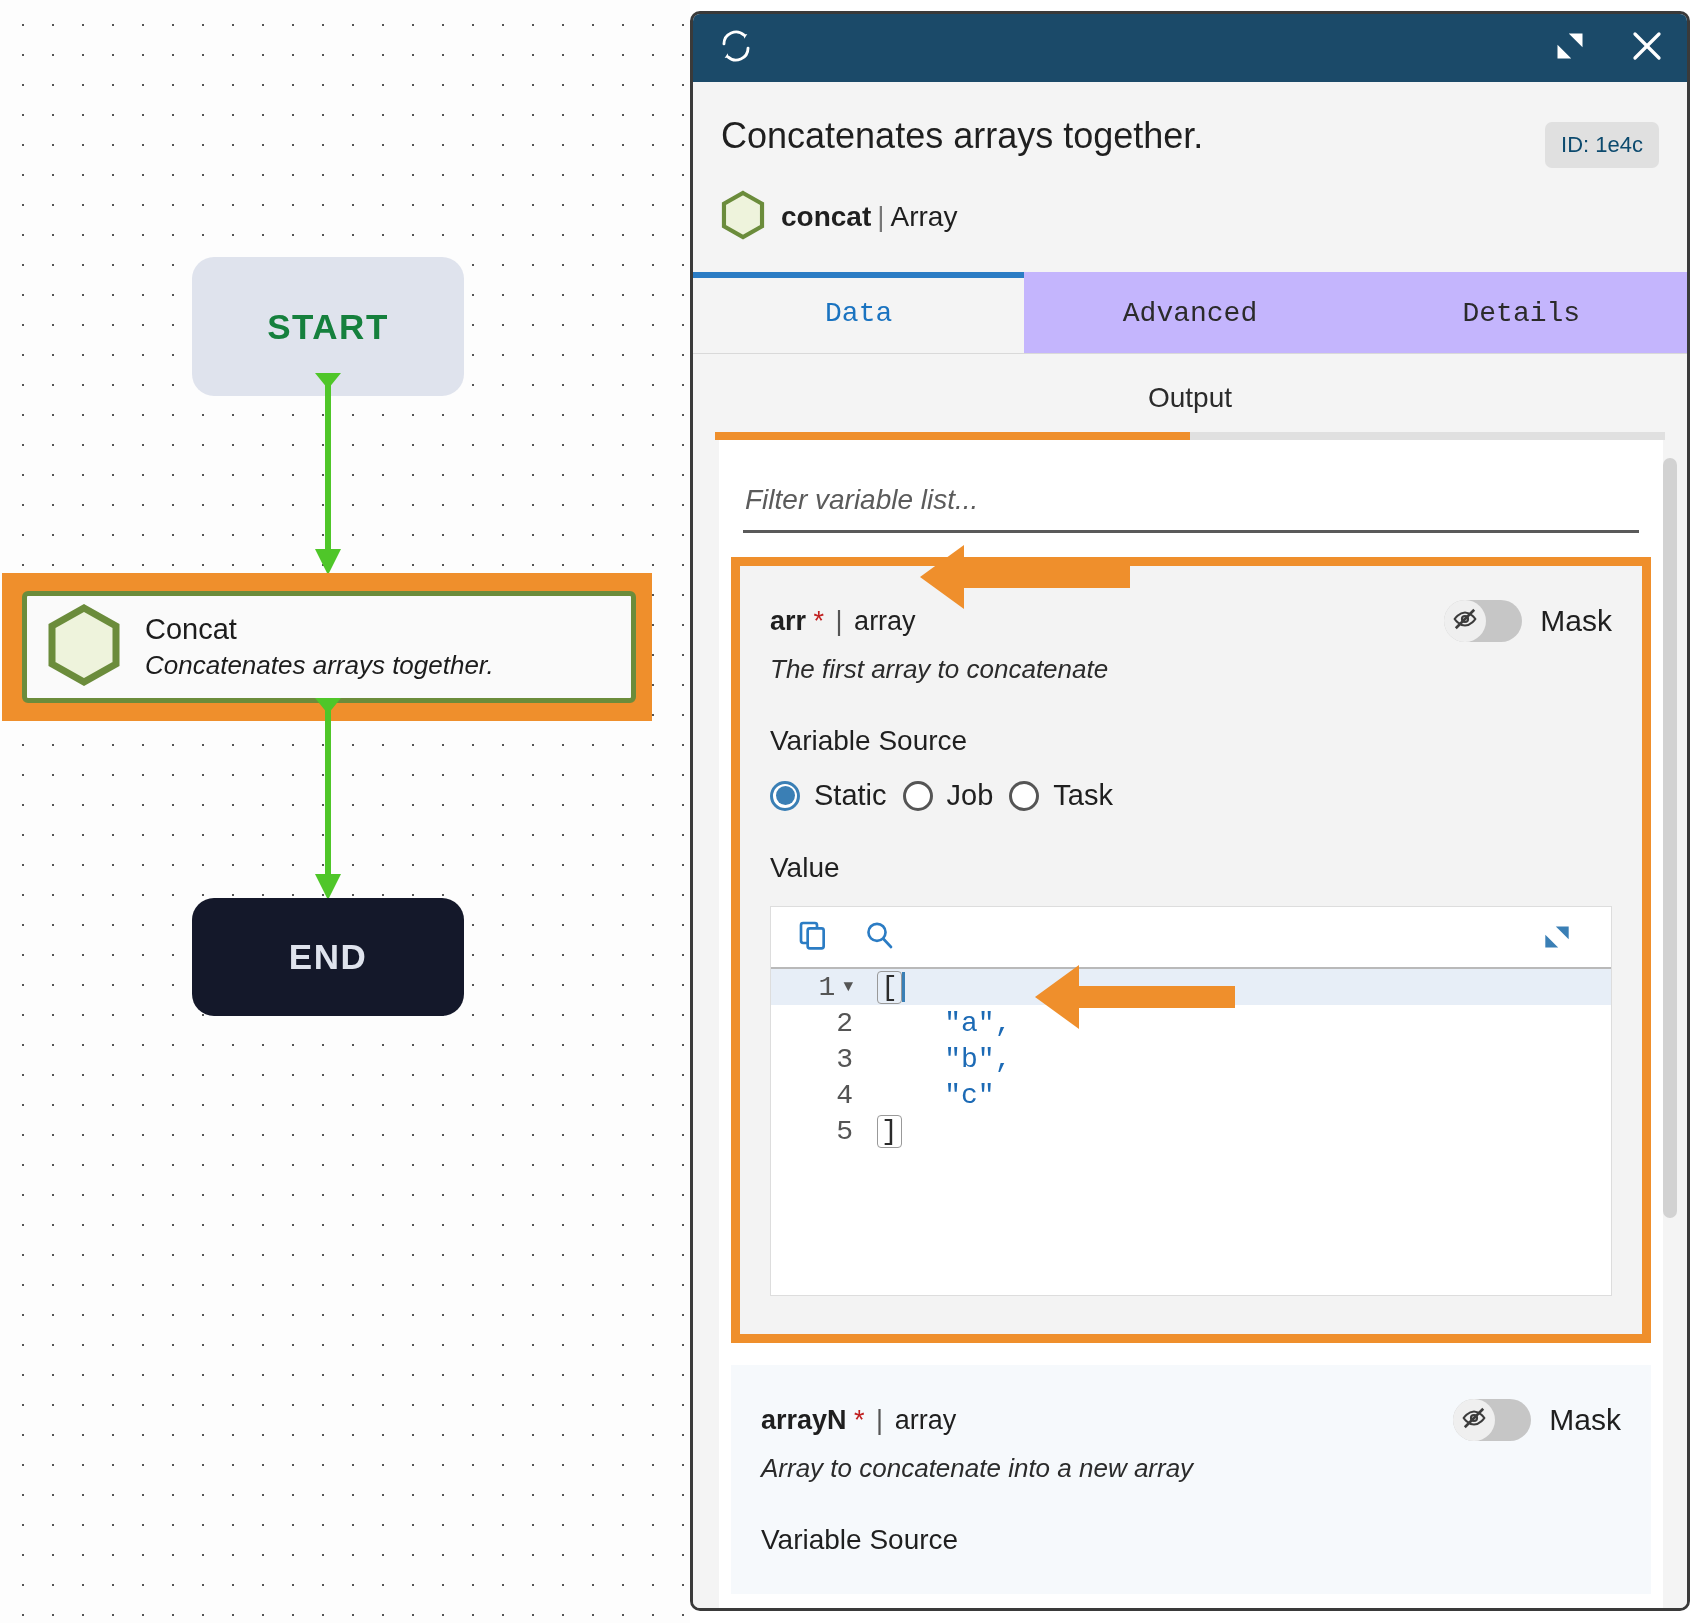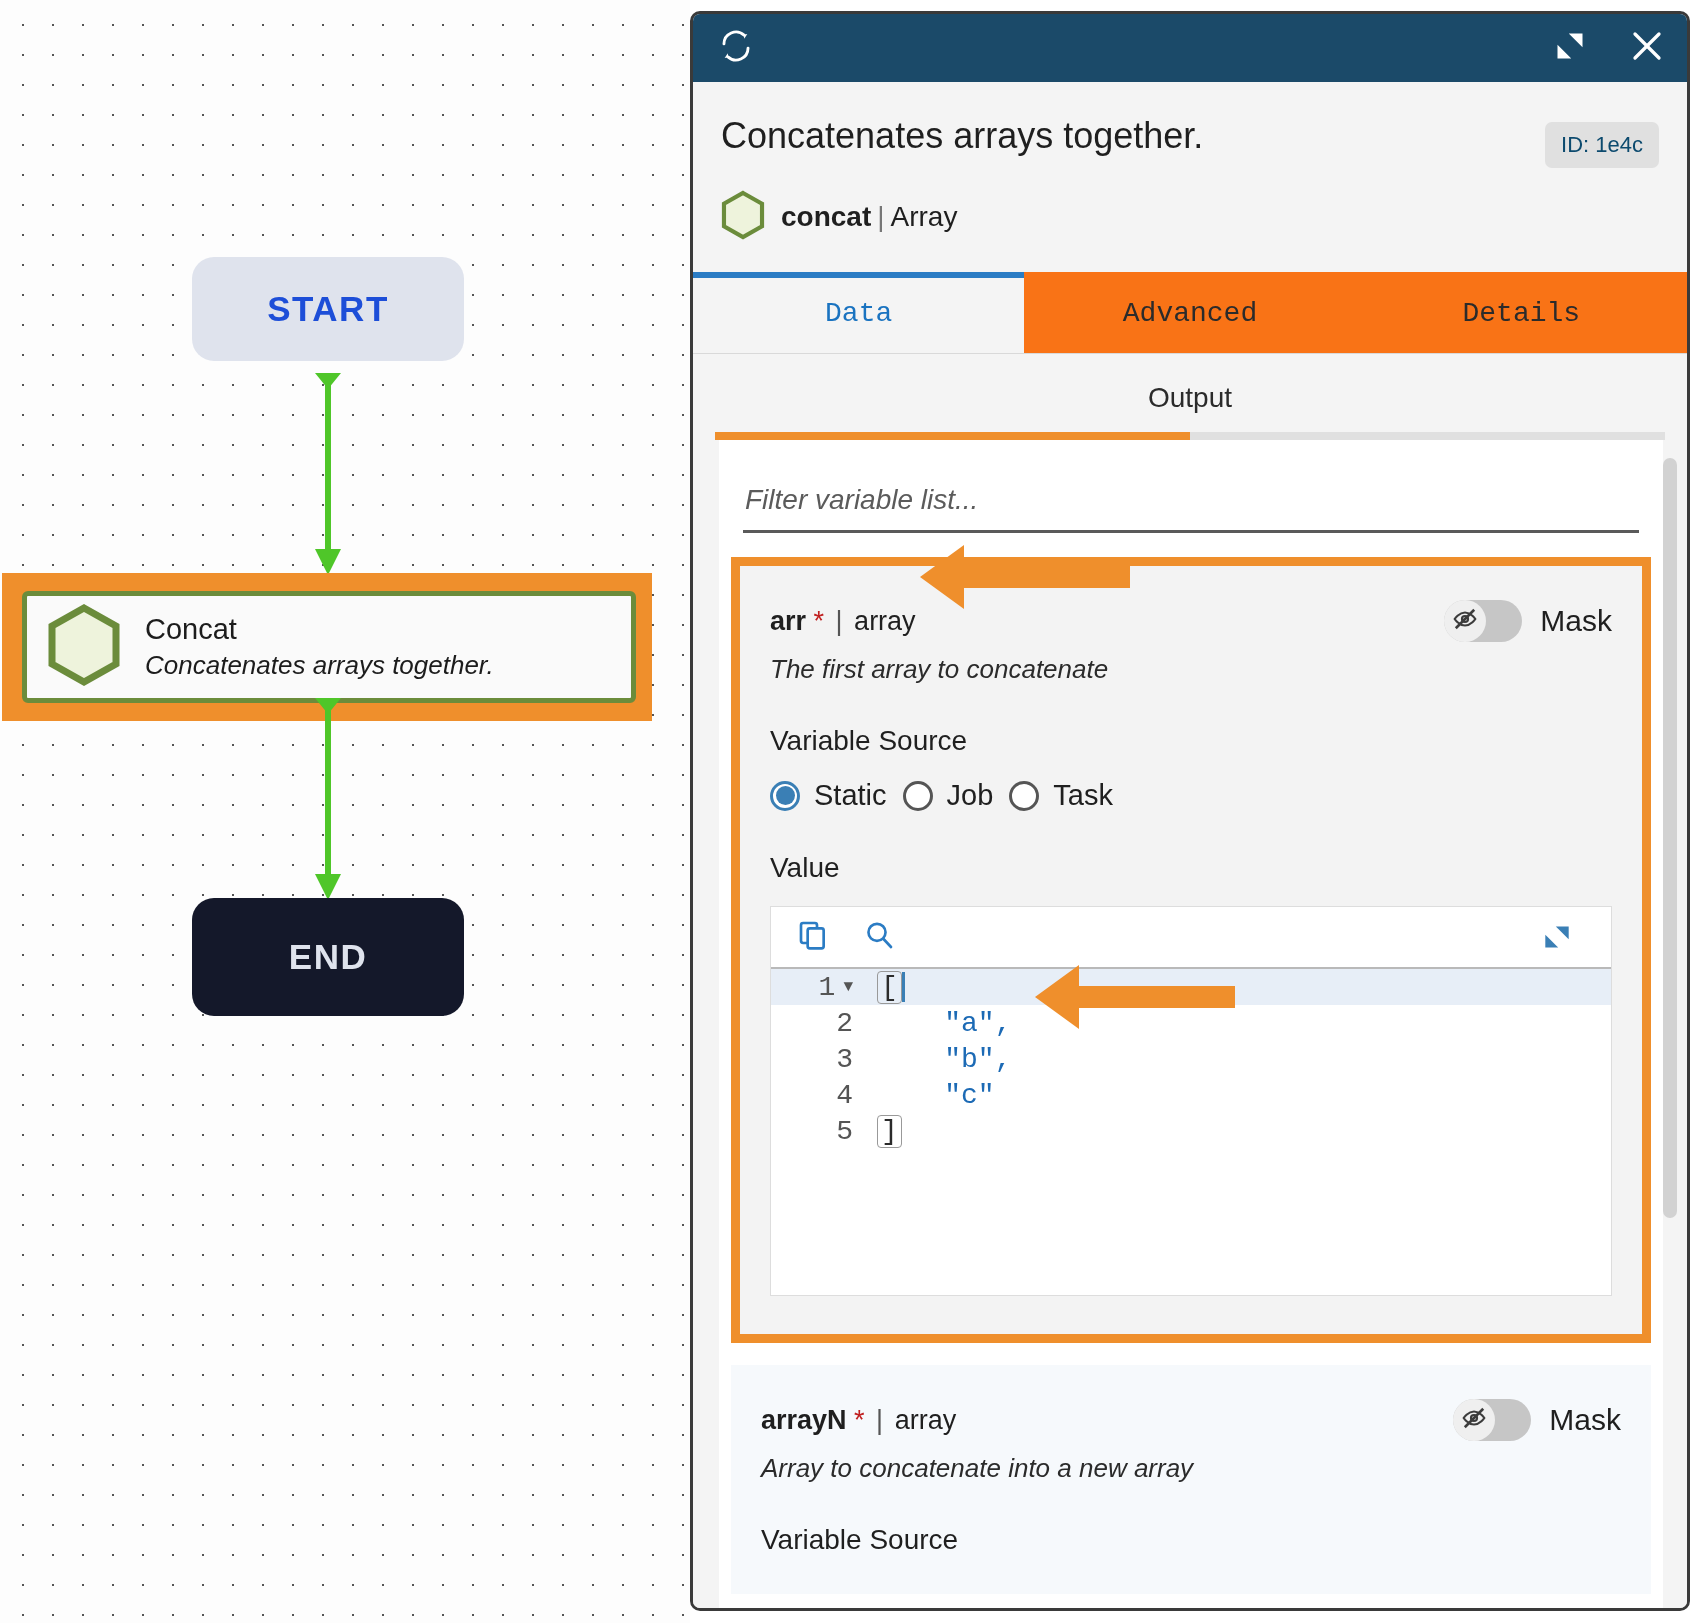--- a/index.html
+++ b/index.html
@@ -15,26 +15,26 @@
     position: absolute; left: 0; top: 0;
     width: 690px; height: 1623px;
     background-color: #fdfdfd;
     background-image: radial-gradient(#555 1.3px, transparent 1.4px);
     background-size: 30px 30px;
     background-position: 8px 10px;
   }
 
   .node-start {
     position: absolute; left: 192px; top: 257px;
-    width: 272px; height: 104px;
+    width: 272px; height: 139px;
     background: #dfe3ed;
     border-radius: 22px;
     display: flex; align-items: center; justify-content: center;
     font-size: 35px; font-weight: 600; letter-spacing: 1.5px;
-    color: #1d4ed8;
+    color: #15803d;
   }
   .node-end {
     position: absolute; left: 192px; top: 898px;
     width: 272px; height: 118px;
     background: #14182a;
     border-radius: 22px;
     display: flex; align-items: center; justify-content: center;
     font-size: 35px; font-weight: 600; letter-spacing: 1.5px;
     color: #dfe3ed;
   }
@@ -118,21 +118,21 @@
   .node-kind .sep { color: #777; margin: 0 6px; }
 
   .tabs {
     display: flex; margin-top: 28px; flex: 0 0 auto;
     border-bottom: 1px solid #d9d9d9;
     font-family: Liberation Mono, monospace;
   }
   .tab {
     flex: 1; text-align: center; font-size: 28px;
     padding: 26px 0 24px 0; cursor: pointer;
-    color: #2b2b2b; background: #f97316;
+    color: #2b2b2b; background: #c4b5fd;
   }
   .tab.active {
     color: #1a73c0; background: #f4f4f4;
     border-top: 6px solid #2b7cc4;
     padding-top: 20px;
   }
 
   .subtabs { display: flex; flex: 0 0 auto; position: relative; padding: 0 22px; }
   .subtab {
     flex: 1; text-align: center; font-size: 28px;

